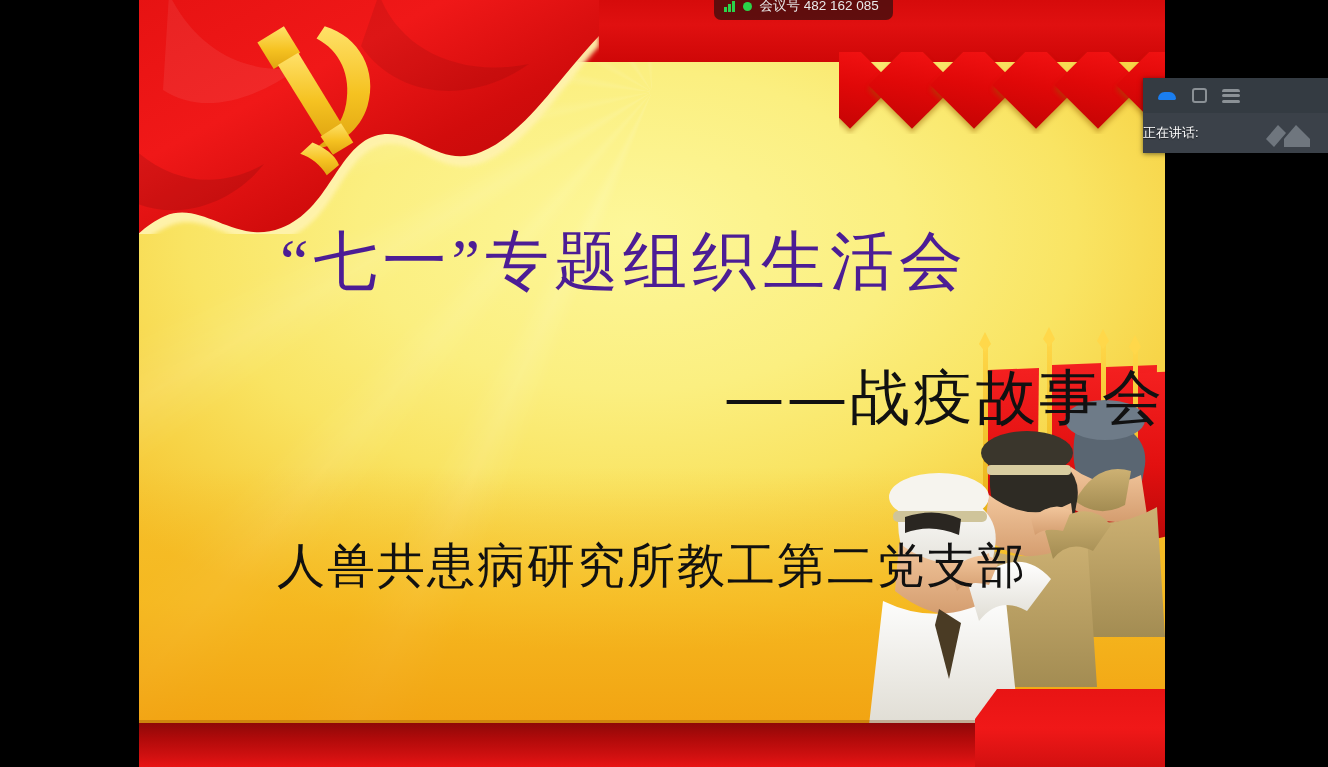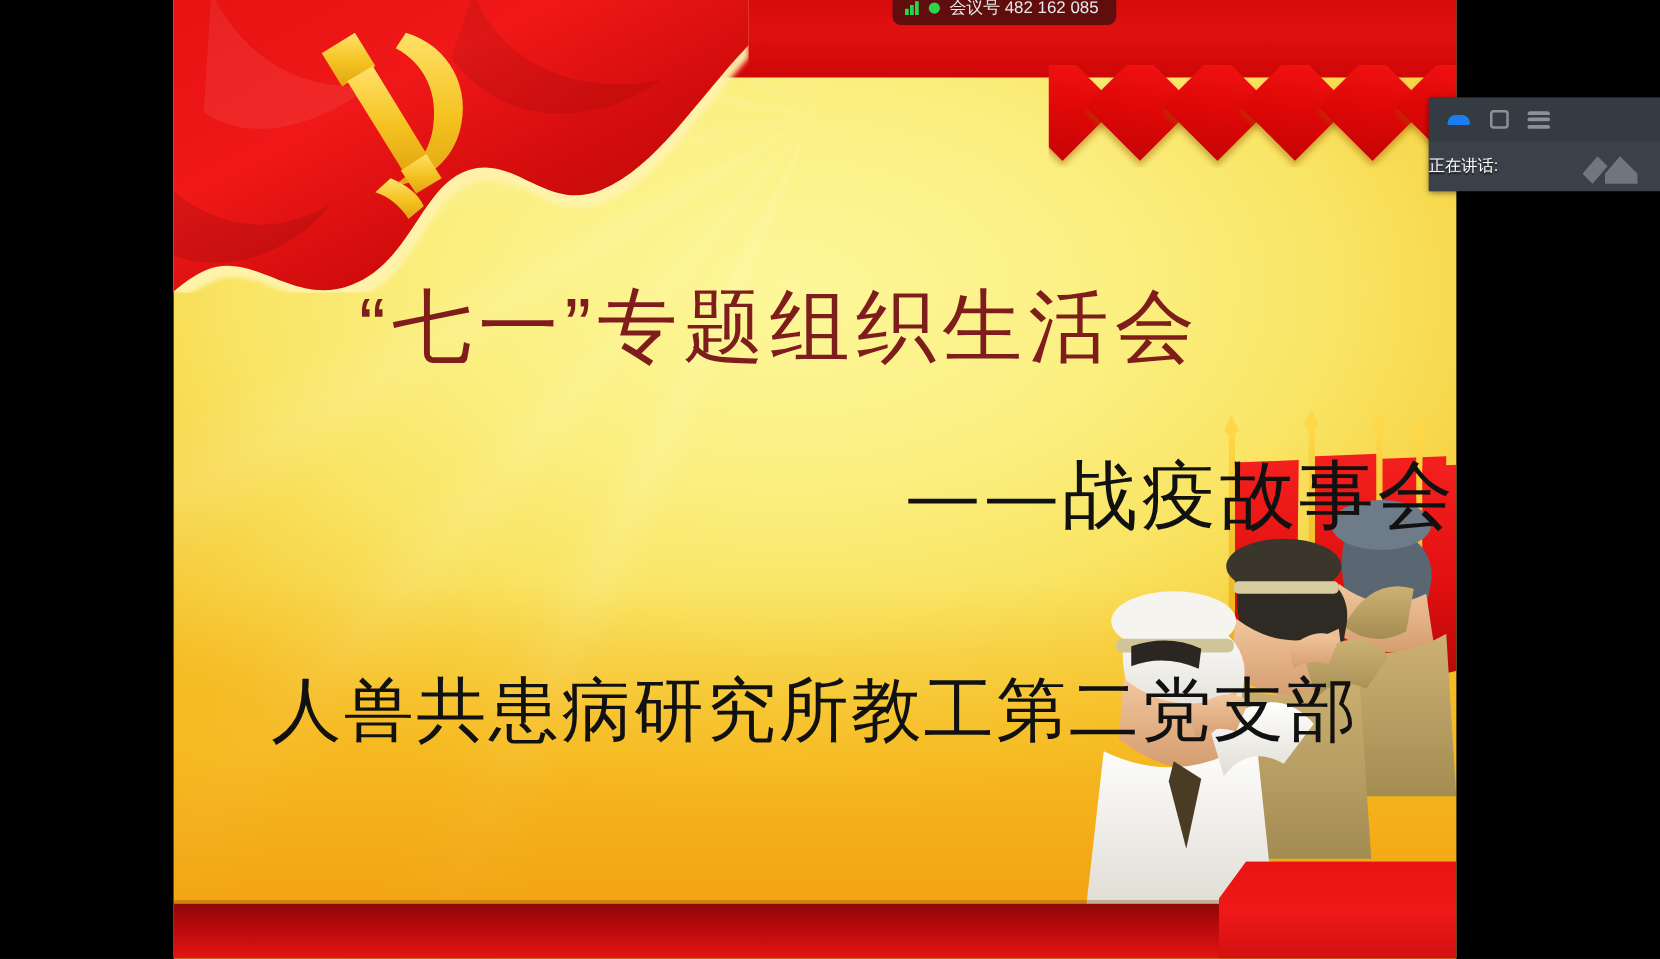--- a/index.html
+++ b/index.html
@@ -165,24 +165,24 @@
     position: absolute;
     inset: 0;
     pointer-events: none;
   }
   .slide-title {
     position: absolute;
     left: 0;
     top: 228px;
     width: 970px;
     text-align: center;
-    font-family: Liberation Sans, sans-serif;
+    font-family: Liberation Serif, serif;
     font-size: 64px;
     line-height: 1.05;
-    color: #7f1d1d;
+    color: #4c1d95;
     letter-spacing: 5px;
     font-weight: 500;
   }
   .slide-subtitle {
     position: absolute;
     left: 0;
     top: 366px;
     width: 1026px;
     text-align: right;
     font-family: "DejaVu Serif", "Liberation Serif", serif;
@@ -192,21 +192,21 @@
     letter-spacing: 3px;
     font-weight: 500;
   }
   .slide-org {
     position: absolute;
     left: 0;
     top: 540px;
     width: 1026px;
     text-align: center;
     font-family: "DejaVu Serif", "Liberation Serif", serif;
-    font-size: 56px;
+    font-size: 48px;
     line-height: 1.05;
     color: #111111;
     letter-spacing: 2px;
     font-weight: 500;
   }
 
   
   .meeting-pill {
     position: absolute;
     left: 575px;

